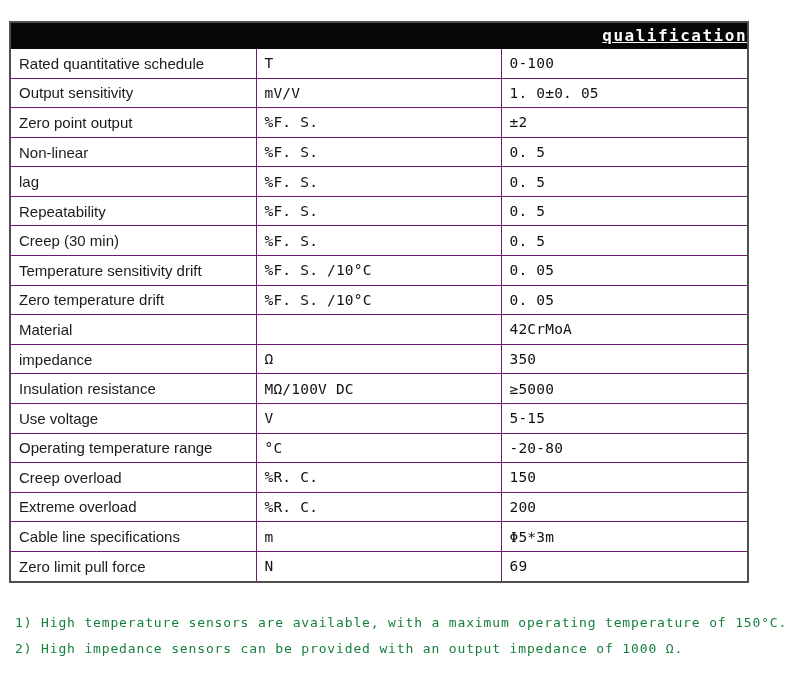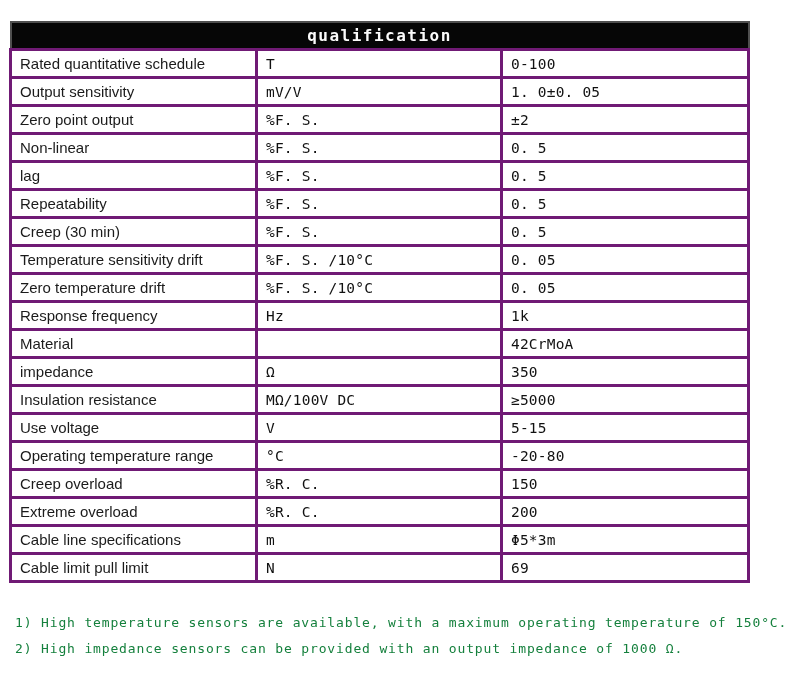--- a/index.html
+++ b/index.html
@@ -32,27 +32,28 @@
   table.spec col.c2 { width: 245px; }
   table.spec col.c3 { width: 247px; }
   table.spec th.title {
     height: 25px;
     background: #060606;
     color: #fbfbfb;
     font-family: "DejaVu Sans Mono", monospace;
     font-size: 16px;
     font-weight: bold;
     letter-spacing: 1.5px;
-    text-align: center;
+    text-align: right;
     vertical-align: middle;
     border: 1px solid #060606;
     padding: 0;
+    text-decoration: underline;
   }
   table.spec td {
-    border: 3px solid #701a75;
+    border: 1px solid #701a75;
     vertical-align: middle;
     padding: 0 0 0 8px;
     white-space: nowrap;
     overflow: hidden;
   }
   td.name {
     font-family: "Liberation Sans", sans-serif;
     font-size: 15px;
     color: #1b1b1b;
   }
@@ -131,25 +132,20 @@
       <td class="name">Temperature sensitivity drift</td>
       <td class="unit">%F. S. /10°C</td>
       <td class="value">0. 05</td>
     </tr>
         <tr>
       <td class="name">Zero temperature drift</td>
       <td class="unit">%F. S. /10°C</td>
       <td class="value">0. 05</td>
     </tr>
         <tr>
-      <td class="name">Response frequency</td>
-      <td class="unit">Hz</td>
-      <td class="value">1k</td>
-    </tr>
-        <tr>
       <td class="name">Material</td>
       <td class="unit"></td>
       <td class="value">42CrMoA</td>
     </tr>
         <tr>
       <td class="name">impedance</td>
       <td class="unit">Ω</td>
       <td class="value">350</td>
     </tr>
         <tr>
@@ -176,21 +172,21 @@
       <td class="name">Extreme overload</td>
       <td class="unit">%R. C.</td>
       <td class="value">200</td>
     </tr>
         <tr>
       <td class="name">Cable line specifications</td>
       <td class="unit">m</td>
       <td class="value">Φ5*3m</td>
     </tr>
         <tr>
-      <td class="name">Cable limit pull limit</td>
+      <td class="name">Zero limit pull force</td>
       <td class="unit">N</td>
       <td class="value">69</td>
     </tr>
       </tbody>
   </table>
 
   <div class="notes">
     <div>1) High temperature sensors are available, with a maximum operating temperature of 150°C.</div>
     <div>2) High impedance sensors can be provided with an output impedance of 1000 Ω.</div>
   </div>

